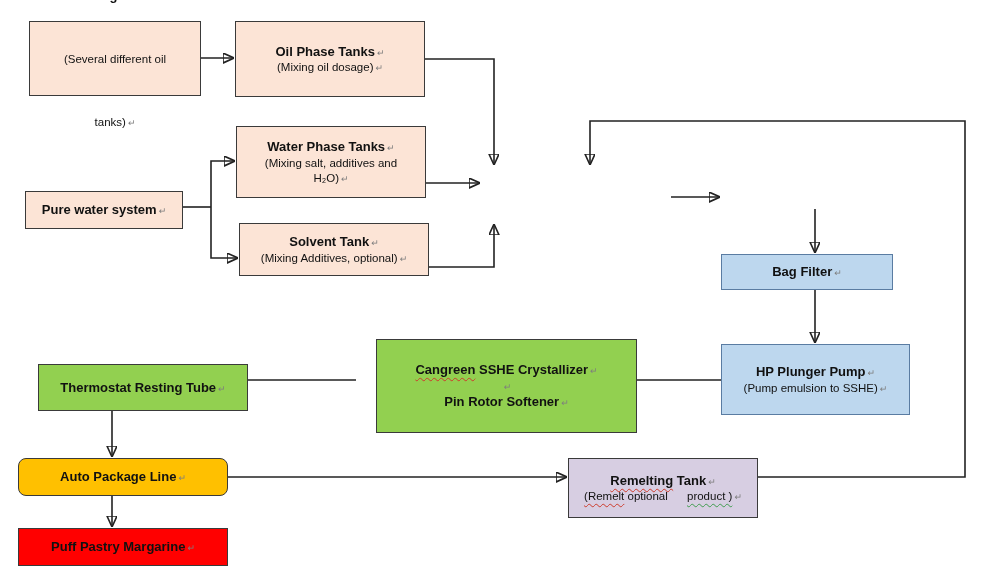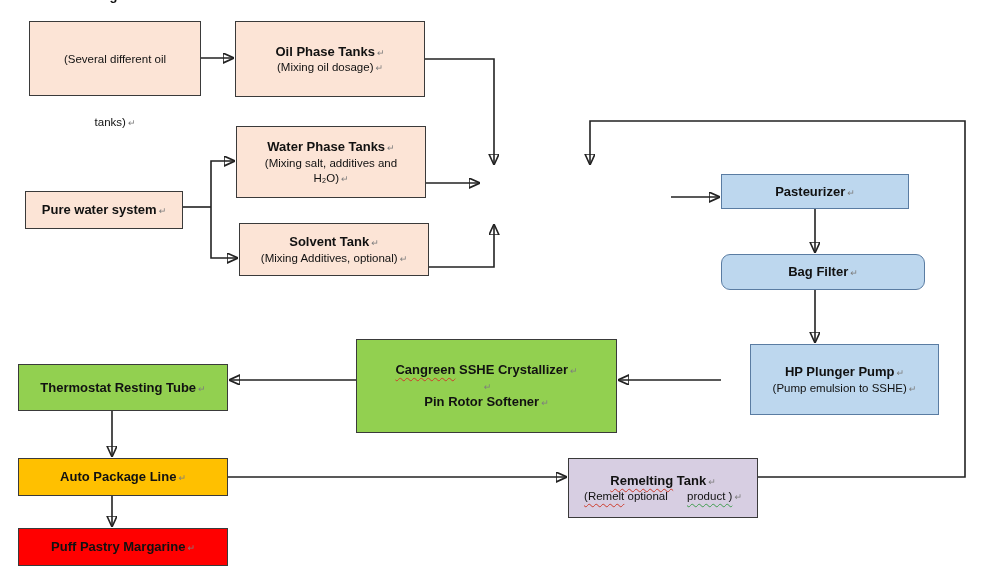--- a/index.html
+++ b/index.html
@@ -32,34 +32,34 @@
     font-size: 9px;
     color: #7e7e7e;
     font-weight: 400;
     margin-left: 2px;
     text-decoration: none;
   }
   .sq-red   { text-decoration: underline wavy #cc3b2b; text-decoration-thickness: 1px; text-underline-offset: 3px; }
   .sq-green { text-decoration: underline wavy #3f9c4e; text-decoration-thickness: 1px; text-underline-offset: 3px; padding-left: 16px; }
   .cream { background: #FCE4D6; }
   .blue  { background: #BDD7EE; border-color: #5a7ca2; }
-  .green { background: #92D050; }
-  .gold  { background: #FFC000; }
+  .green { background: #92D050; margin-left: 20px; }
+  .gold  { background: #FFC000; border-radius: 8px; }
   .red   { background: #FF0000; }
   .lav   { background: #D7CEE2; }
 
   #b-oil-storage    { left: 29px;  top: 21px;  width: 172px; height: 75px; gap: 48px; }
   #b-oil-phase      { left: 235px; top: 21px;  width: 190px; height: 76px; }
   #b-water-phase    { left: 236px; top: 126px; width: 190px; height: 72px; }
   #b-pure-water     { left: 25px;  top: 191px; width: 158px; height: 38px; }
   #b-solvent        { left: 239px; top: 223px; width: 190px; height: 53px; }
   #b-emulsification { left: 481px; top: 166px; width: 190px; height: 57px; }
   #b-pasteurizer    { left: 721px; top: 174px; width: 188px; height: 35px; }
-  #b-bag-filter     { left: 721px; top: 254px; width: 204px; height: 36px; border-radius: 9px; }
-  #b-hp-pump        { left: 721px; top: 344px; width: 189px; height: 71px; margin-left: 29px; }
+  #b-bag-filter     { left: 721px; top: 254px; width: 172px; height: 36px; }
+  #b-hp-pump        { left: 721px; top: 344px; width: 189px; height: 71px; }
   #b-sshe           { left: 356px; top: 339px; width: 261px; height: 94px; }
   #b-sshe .gap      { min-height: 13px; }
   #b-thermostat     { left: 18px;  top: 364px; width: 210px; height: 47px; }
   #b-auto-package   { left: 18px;  top: 458px; width: 210px; height: 38px; }
   #b-puff-pastry    { left: 18px;  top: 528px; width: 210px; height: 38px; }
   #b-remelting      { left: 568px; top: 458px; width: 190px; height: 60px; }
 </style>
 </head>
 <body>
 
@@ -109,23 +109,20 @@
   <div class="box cream" id="b-pure-water">
     <div class="t"><span>Pure water system</span><span class="eol">↵</span></div>
   </div>
 
   <div class="box cream" id="b-solvent">
     <div class="t"><span>Solvent Tank</span><span class="eol">↵</span></div>
     <div class="s"><span>(Mixing Additives, optional)</span><span class="eol">↵</span></div>
   </div>
 
 
-  <div class="box blue" id="b-pasteurizer">
-    <div class="t"><span>Pasteurizer</span><span class="eol">↵</span></div>
-  </div>
 
   <div class="box blue" id="b-bag-filter">
     <div class="t"><span>Bag Filter</span><span class="eol">↵</span></div>
   </div>
 
   <div class="box blue" id="b-hp-pump">
     <div class="t"><span>HP Plunger Pump</span><span class="eol">↵</span></div>
     <div class="s"><span>(Pump emulsion to SSHE)</span><span class="eol">↵</span></div>
   </div>
 

